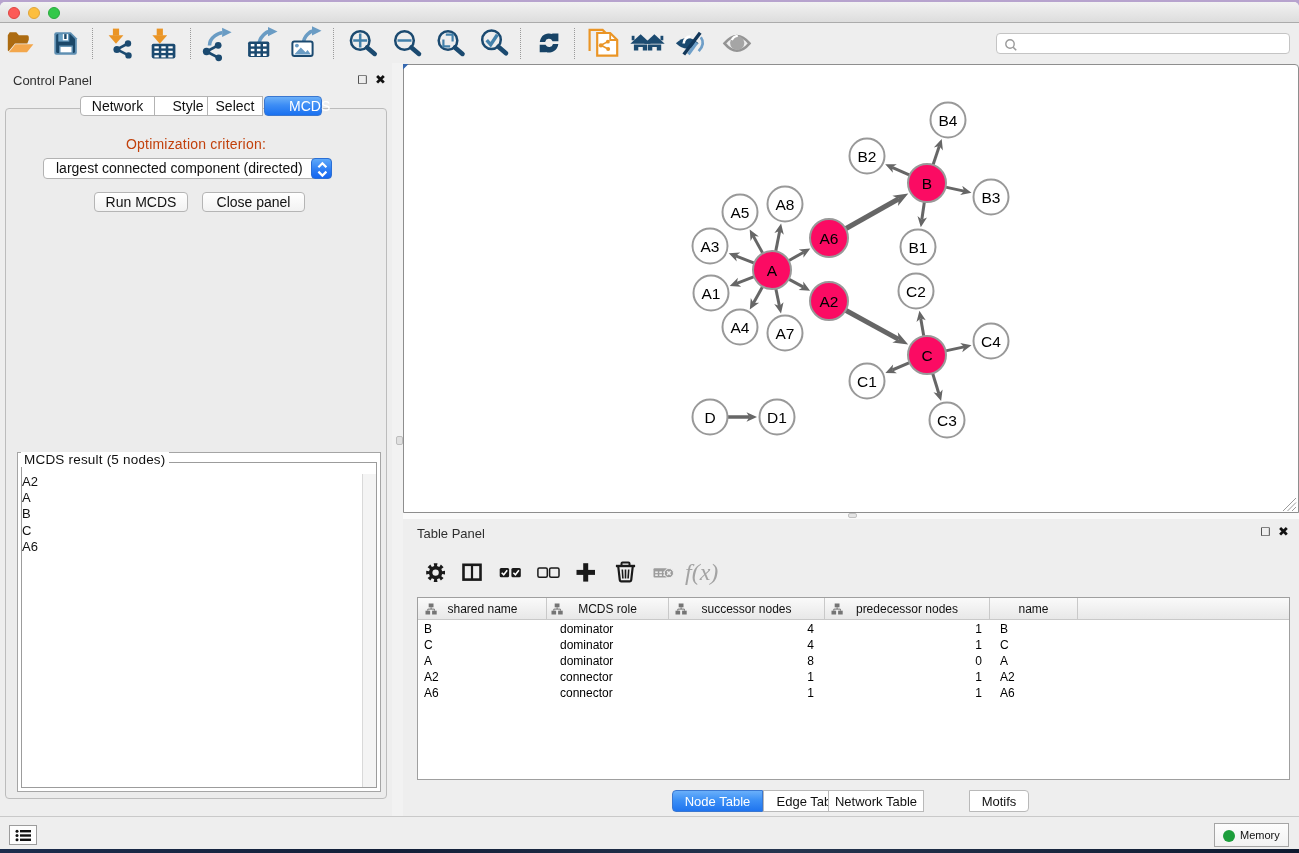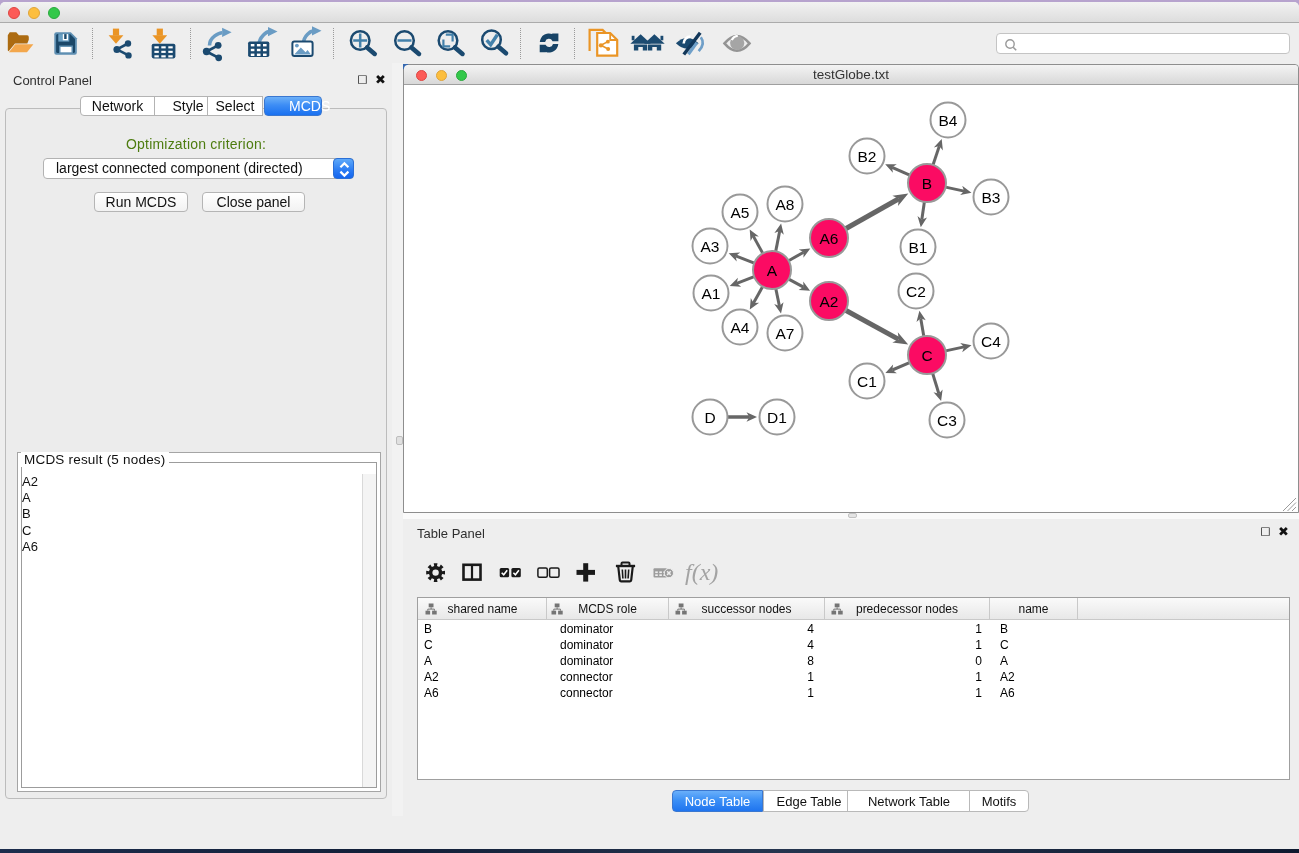--- a/index.html
+++ b/index.html
@@ -32,22 +32,22 @@
 .winbtn { position:absolute; top:11px; font-size:13px; color:#111; }
 
 .tab { position:absolute; top:33px; height:20px; background:#fff;
   border:1px solid #b3b3b3; font-size:14px; color:#111; text-align:center;
   line-height:19px; }
 .tab.sel { background:linear-gradient(#6cb0f8,#3d8df5 45%,#1a71f0);
   color:#fff; border:1px solid #3a77d0; border-radius:4px; z-index:3;}
 #tabpane { position:absolute; left:5px; top:45px; width:382px; height:691px;
   border:1px solid #bcbcbc; border-radius:4px; background:#ececec; }
 #optlabel { position:absolute; left:0; width:392px; top:73px; text-align:center;
-  font-size:14px; letter-spacing:0.2px; color:#4d7c0f; }
-#combo { position:absolute; left:43px; top:95px; width:311px; height:21px;
+  font-size:14px; letter-spacing:0.2px; color:#c2410c; }
+#combo { position:absolute; left:43px; top:95px; width:289px; height:21px;
   background:#fff; border:1px solid #b2b2b2; border-radius:4px; font-size:14px;
   color:#111; line-height:19px; padding-left:12px; }
 #combo .spin { position:absolute; right:-1px; top:-1px; width:21px; height:21px;
   border-radius:4px; background:linear-gradient(#5ea9f9,#2a7bf3 60%,#1465ef);
   border:1px solid #2a6fd6; }
 .btn { position:absolute; top:129px; height:20px; background:linear-gradient(#ffffff,#f2f2f2);
   border:1px solid #b5b5b5; border-radius:4px; font-size:14px; color:#111;
   text-align:center; line-height:18px; }
 
 #resultbox { position:absolute; left:17px; top:389px; width:364px; height:340px;
@@ -256,26 +256,20 @@
       <div id="resultscroll"></div>
     </div>
   </div>
   <div class="abs" id="vsplit">
       <div class="grip"></div>
     </div>
   <div class="abs" id="netwin">
     <svg style="position:absolute;left:-1px;top:-1px;" width="6" height="6" viewBox="0 0 6 6">
         <path d="M0,0 H5.5 L0,5.5 Z" fill="#3568b0"></path>
       </svg>
-<div id="nettitle">
-      <div class="tl2" style="left:12px;background:#fc5b57;border:1px solid #dd4642;"></div>
-      <div class="tl2" style="left:32px;background:#fcbe3e;border:1px solid #dfa43a;"></div>
-      <div class="tl2" style="left:52px;background:#33c84a;border:1px solid #2aa83e;"></div>
-      <div class="title">testGlobe.txt</div>
-    </div>
     <svg id="graph" style="position:absolute;left:0px;top:19px;" width="894" height="428" viewBox="0 0 894 428">
 <line x1="529.0" y1="81.0" x2="535.3" y2="62.1" stroke="#666666" stroke-width="3"></line>
 <polygon points="537.7,55.0 538.9,66.4 535.3,62.1 529.8,63.4" fill="#666666"></polygon>
 <line x1="505.7" y1="91.2" x2="488.1" y2="83.3" stroke="#666666" stroke-width="3"></line>
 <polygon points="481.2,80.2 492.8,80.2 488.1,83.3 488.9,88.8" fill="#666666"></polygon>
 <line x1="541.6" y1="103.1" x2="560.1" y2="107.1" stroke="#666666" stroke-width="3"></line>
 <polygon points="567.5,108.7 556.2,111.1 560.1,107.1 558.2,101.8" fill="#666666"></polygon>
 <line x1="520.4" y1="117.8" x2="517.8" y2="135.7" stroke="#666666" stroke-width="3"></line>
 <polygon points="516.8,143.2 513.5,132.1 517.8,135.7 523.0,133.5" fill="#666666"></polygon>
 <line x1="358.8" y1="169.4" x2="349.3" y2="152.1" stroke="#666666" stroke-width="3"></line>
@@ -479,17 +473,35 @@
           <div class="cell" style="left:6px;">A6</div>
           <div class="cell" style="left:142px;">connector</div>
           <div class="cell num" style="left:300px;width:96px;">1</div>
           <div class="cell num" style="left:470px;width:94px;">1</div>
           <div class="cell" style="left:582px;">A6</div>
         </div>
 
     </div>
     <div class="btab sel" style="left:269px;width:91px;border-radius:4px 0 0 4px;">Node Table</div>
     <div class="btab" style="left:360px;width:92px;">Edge Table</div>
-    <div class="btab" style="left:444px;width:124px;">Network Table</div>
+    <div class="btab" style="left:425px;width:96px;">Network Table</div>
     <div class="btab" style="left:566px;width:60px;border-radius:0 4px 4px 0;">Motifs</div>
+  </div>
+  <div class="abs" id="statusbar">
+    <div id="listbtn">
+        <svg style="position:absolute;left:5px;top:3px;" width="18" height="13" viewBox="0 0 18 13">
+          <g fill="#111">
+            <circle cx="2" cy="2.2" r="1.5"></circle>
+            <circle cx="2" cy="6.5" r="1.5"></circle>
+            <circle cx="2" cy="10.8" r="1.5"></circle>
+            <rect x="5" y="1" width="11" height="2.4"></rect>
+            <rect x="5" y="5.3" width="11" height="2.4"></rect>
+            <rect x="5" y="9.6" width="11" height="2.4"></rect>
+          </g>
+        </svg>
+      </div>
+    <div id="membtn">
+        <div class="dot"></div>
+        <div class="lbl">Memory</div>
+      </div>
   </div>
 </div>
 <div class="abs" id="desktop-bot"></div>
 
 </body></html>

